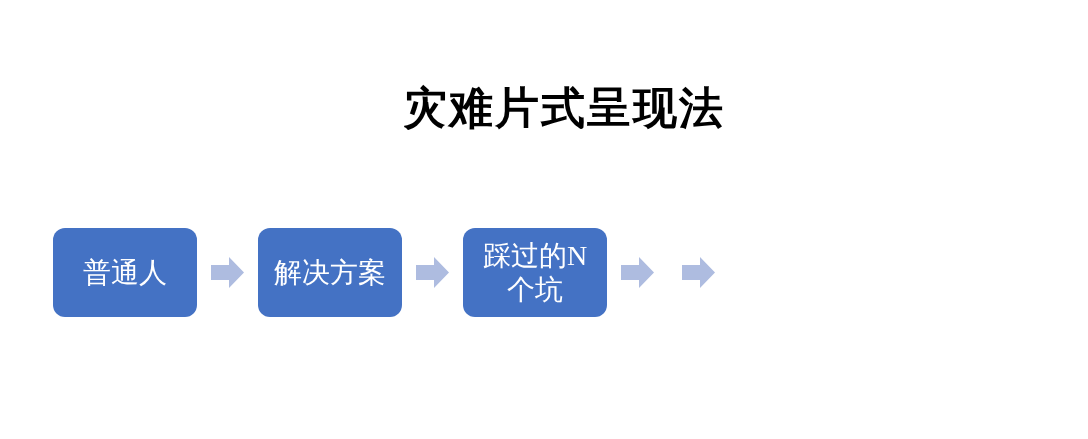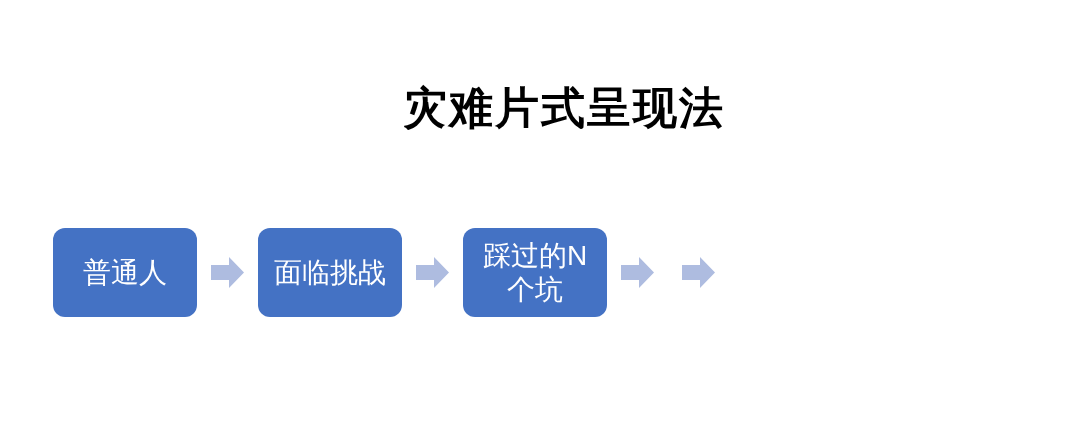--- a/index.html
+++ b/index.html
@@ -22,20 +22,21 @@
     font-weight: bold;
     letter-spacing: 2px;
     color: var(--title-color, #000000);
     line-height: 1.1;
   }
   .flow {
     position: absolute;
     top: 228px; left: 53px;
     display: flex;
     align-items: center;
+    font-family: Liberation Serif, serif;
   }
   .step {
     width: 144px; height: 89px;
     background: var(--box-fill, #4472C4);
     border-radius: 12px;
     display: flex;
     align-items: center;
     justify-content: center;
     flex: 0 0 auto;
   }
@@ -68,21 +69,21 @@
       <span class="step-label">普通人</span>
     </div>
 
     <div class="connector">
       <svg class="arrow-svg" width="33" height="31" viewBox="0 0 33 31">
         <polygon points="0,8 18,8 18,0 33,15.5 18,31 18,23 0,23" style="fill: var(--arrow-fill, #AEBCE0)"></polygon>
       </svg>
     </div>
 
     <div class="step">
-      <span class="step-label">面临挑战</span>
+      <span class="step-label">解决方案</span>
     </div>
 
     <div class="connector">
       <svg class="arrow-svg" width="33" height="31" viewBox="0 0 33 31">
         <polygon points="0,8 18,8 18,0 33,15.5 18,31 18,23 0,23" style="fill: var(--arrow-fill, #AEBCE0)"></polygon>
       </svg>
     </div>
 
     <div class="step">
       <span class="step-label">踩过的N

